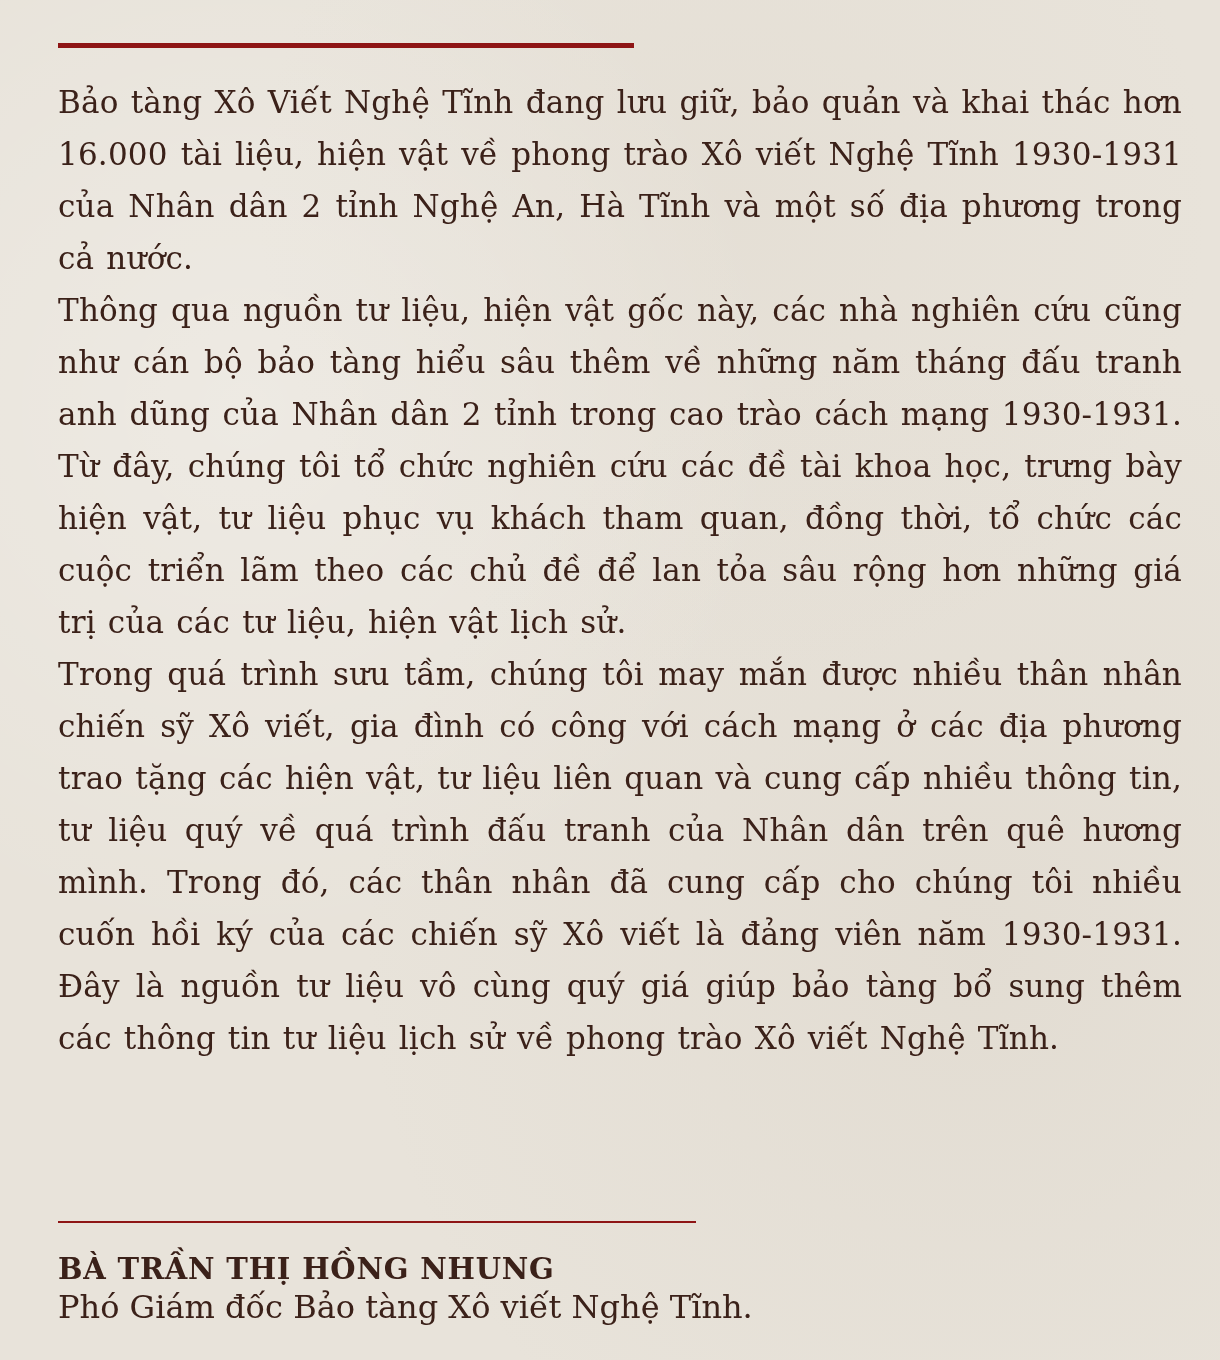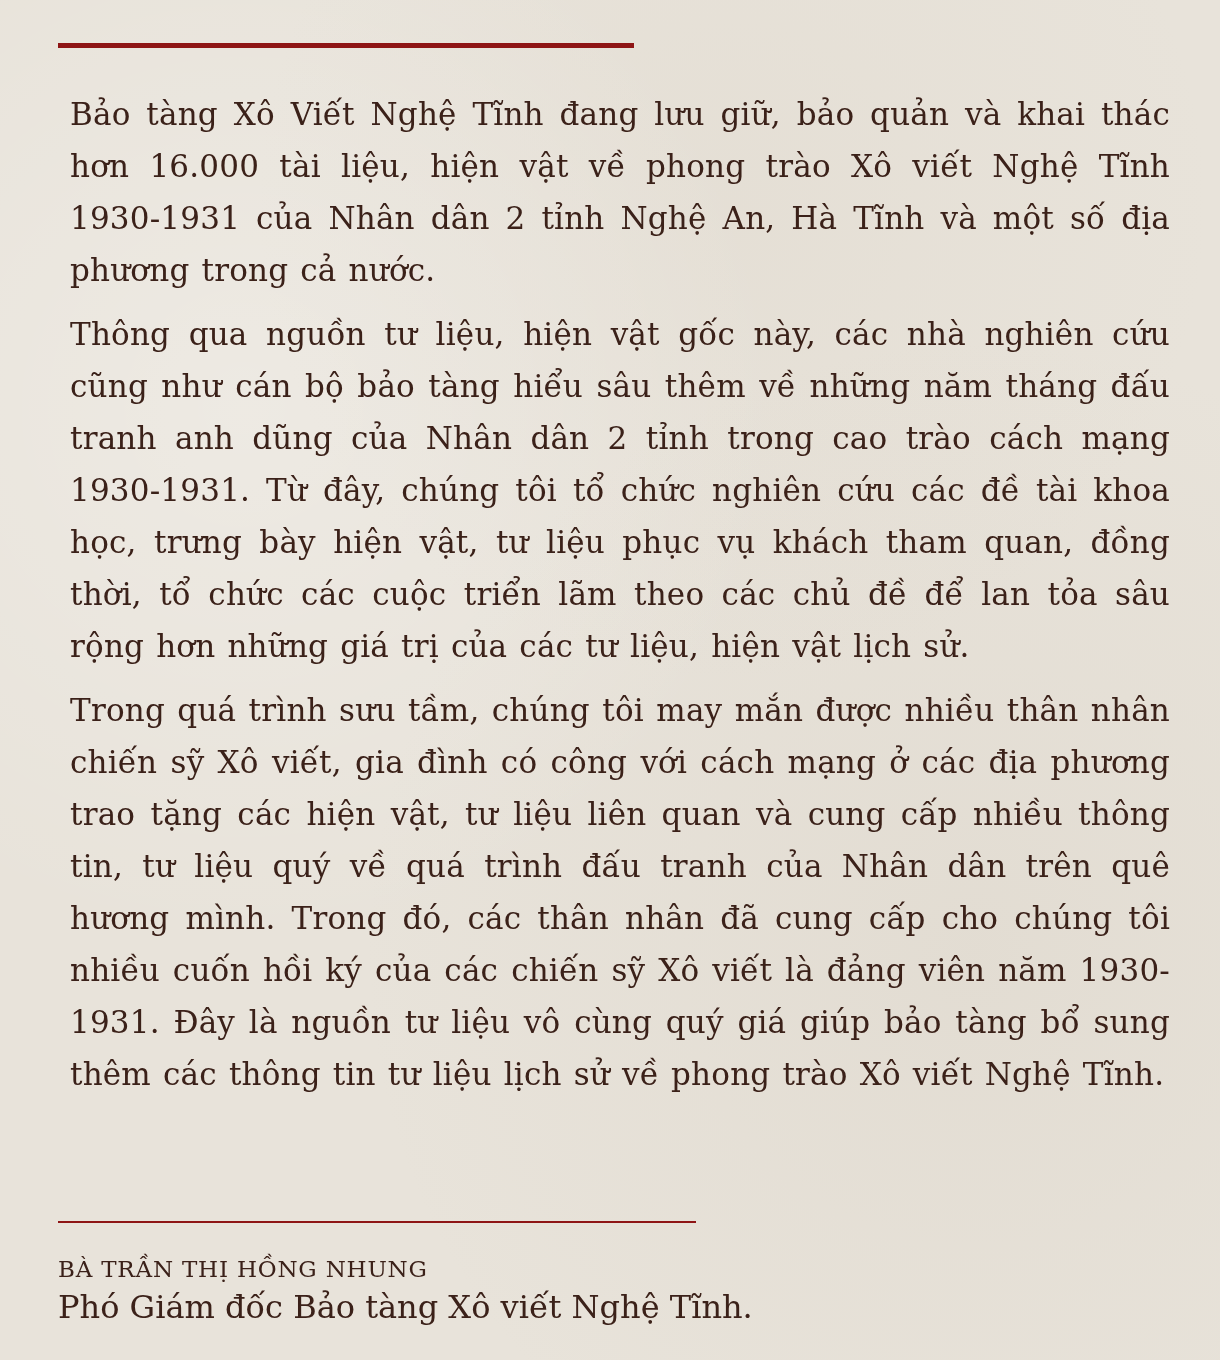--- a/index.html
+++ b/index.html
@@ -27,21 +27,21 @@
       height: 5px;
       background: #8e1515;
     }
     .article {
       position: absolute;
       left: 58px;
       top: 76px;
       width: 1124px;
     }
     .para {
-      margin: 12px;
+      margin: 0;
       font-size: 31px;
       line-height: 52px;
       text-align: justify;
       text-align-last: left;
       word-spacing: 2px;
       letter-spacing: 0.2px;
     }
     .bottom-rule {
       position: absolute;
       left: 58px;
@@ -50,22 +50,22 @@
       height: 2px;
       background: #8e1515;
     }
     .author {
       position: absolute;
       left: 58px;
       top: 1250px;
       width: 1000px;
     }
     .author-name {
-      font-size: 23px;
-      font-weight: normal;
+      font-size: 29px;
+      font-weight: bold;
       line-height: 38px;
       letter-spacing: 0.8px;
       color: #3b2119;
     }
     .author-role {
       font-size: 32px;
       line-height: 38px;
       color: #3b2119;
     }
   </style>

